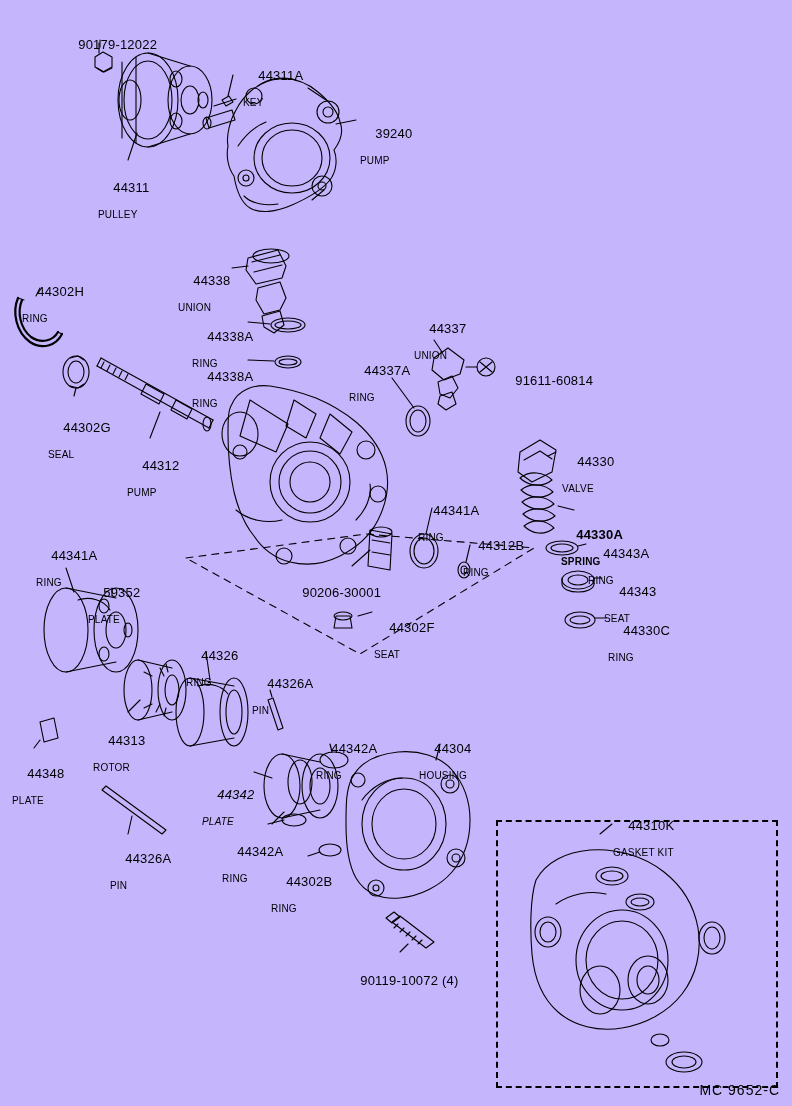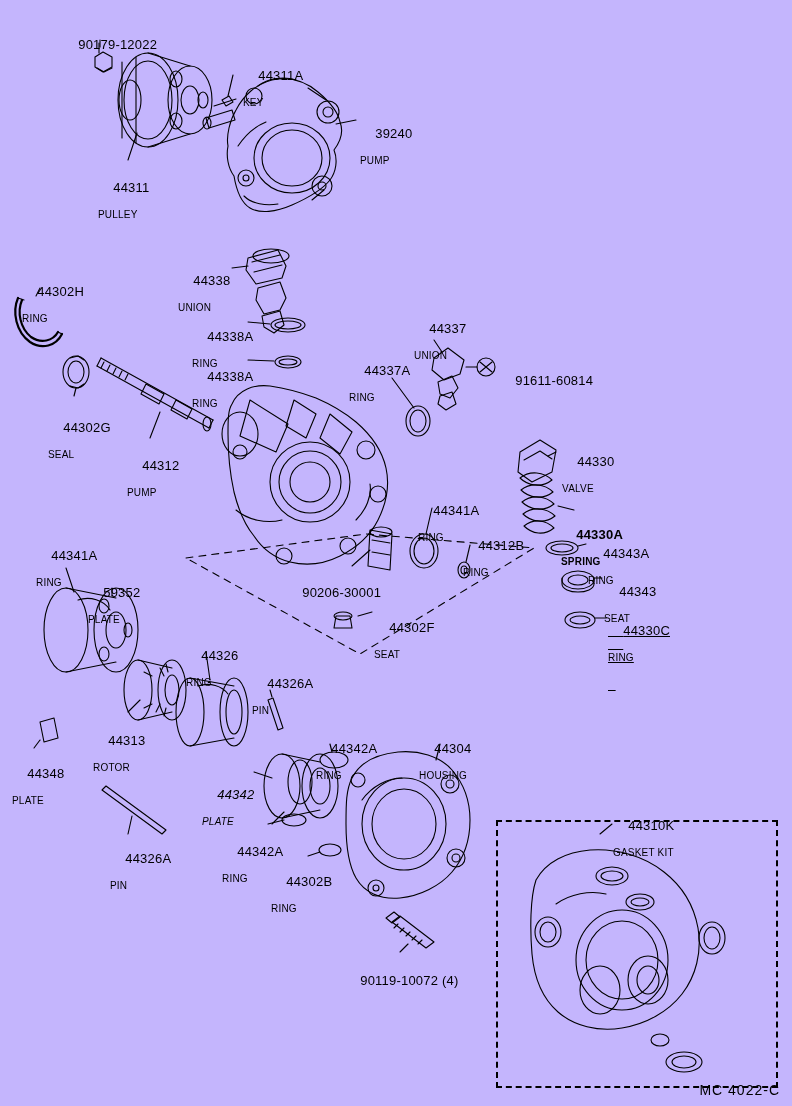--- a/index.html
+++ b/index.html
@@ -471,21 +471,21 @@
     <span class="sub">RING</span>
   </div>
   <div class="lbl" style="left:588px; top:533px;">
     <span>44343A</span>
     <span class="sub">RING</span>
   </div>
   <div class="lbl" style="left:604px; top:571px;">
     <span>44343</span>
     <span class="sub">SEAT</span>
   </div>
-  <div class="lbl" style="left:608px; top:610px;text-decoration:underline;">
+  <div class="lbl" style="left:608px; top:610px;">
     <span>44330C</span>
     <span class="sub">RING</span>
   </div>
   <div class="lbl" style="left:287px; top:572px;">
     <span>90206-30001</span>
   </div>
   <div class="lbl" style="left:374px; top:607px;">
     <span>44302F</span>
     <span class="sub">SEAT</span>
   </div>
@@ -538,15 +538,15 @@
     <span class="sub">PIN</span>
   </div>
   <div class="lbl" style="left:345px; top:960px;">
     <span>90119-10072 (4)</span>
   </div>
   <div class="lbl" style="left:613px; top:805px;">
     <span>44310K</span>
     <span class="sub">GASKET KIT</span>
   </div>
 
-  <div id="footer-code">MC 4022-C</div>
+  <div id="footer-code">MC 9652-C</div>
 
 </div>
 
 </body></html>

